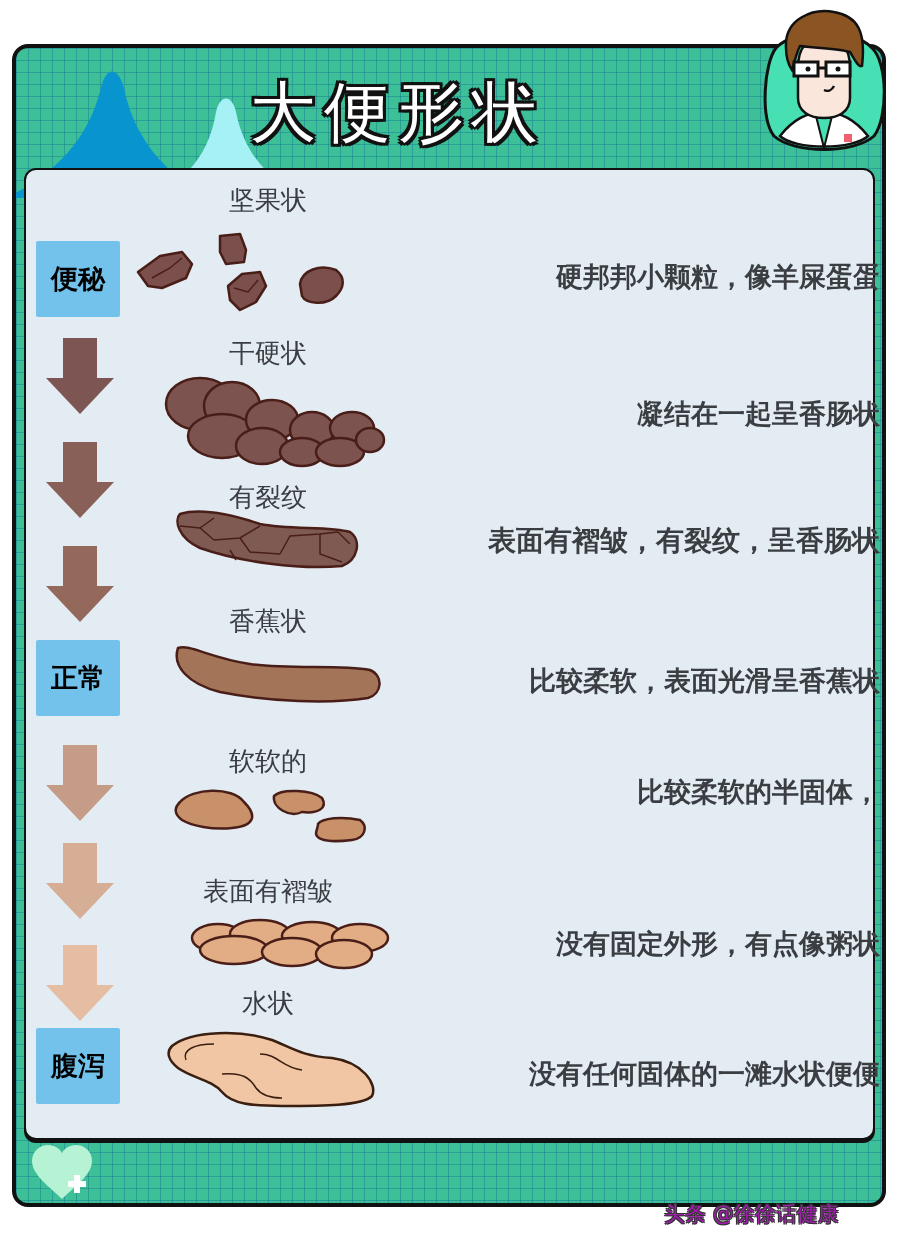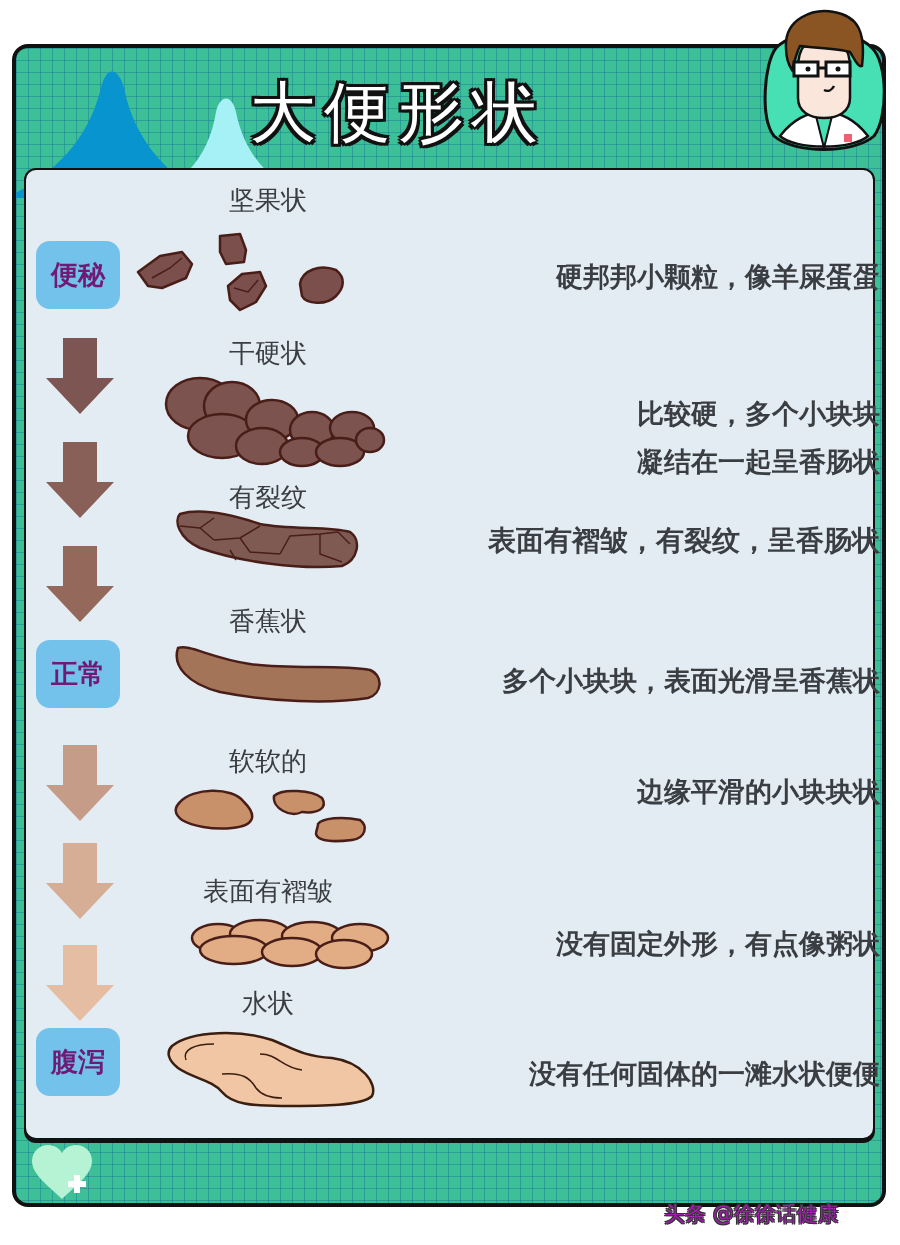--- a/index.html
+++ b/index.html
@@ -14,23 +14,23 @@
            background-size:12px 12px; overflow:hidden; }
   .peak { position:absolute; }
   .title { position:absolute; left:250px; top:68px; font-size:66px; font-weight:normal;
            color:#fff; letter-spacing:8px;
            text-shadow: -3px -3px 0 #111, 3px -3px 0 #111, -3px 3px 0 #111, 3px 3px 0 #111,
                         0 -3px 0 #111, 0 3px 0 #111, -3px 0 0 #111, 3px 0 0 #111; }
   .doctor { position:absolute; left:754px; top:8px; width:138px; height:146px; }
   .panel { position:absolute; left:24px; top:168px; width:851px; height:972px;
            background:#e3ecf2; border:2px solid #111; border-radius:12px; box-sizing:border-box;
            box-shadow: 0 3px 0 #111; }
-  .tag { position:absolute; left:36px; width:84px; height:68px; background:#72c2ec;
-         border-radius:14px; display:flex; align-items:center; justify-content:center;
-         font-size:27px; font-weight:bold; color:#701a75; }
+  .tag { position:absolute; left:36px; width:84px; height:76px; background:#72c2ec;
+         border-radius:2px; display:flex; align-items:center; justify-content:center;
+         font-size:27px; font-weight:bold; color:#000000; }
   .arrow { position:absolute; left:46px; width:68px; height:76px; }
   .label { position:absolute; width:200px; text-align:center; font-size:26px; font-weight:normal; color:#3a3e42; }
   .desc { position:absolute; left:400px; width:480px; text-align:right; font-size:27px; font-weight:bold;
           color:#3a3e42; line-height:48px; }
   .art { position:absolute; }
   .heart { position:absolute; left:30px; top:1145px; width:64px; height:56px; }
   .watermark { position:absolute; left:664px; top:1200px; font-size:21px; color:#a21caf;
                text-shadow: -1px -1px 0 #333, 1px -1px 0 #333, -1px 1px 0 #333, 1px 1px 0 #333; }
 </style>
 </head>
@@ -167,31 +167,30 @@
     <path d="M24,34 C20,24 32,18 52,18"></path>
     <path d="M98,28 C116,28 120,42 140,44"></path>
     <path d="M60,48 C80,46 88,52 94,62 C100,70 110,72 120,72"></path>
   </g>
 </svg>
 
 <div class="desc" style="top:253px">
   <div>硬邦邦小颗粒，像羊屎蛋蛋</div>
 </div>
 <div class="desc" style="top:390px">
-  <div>比较硬，多个小块块</div>
   <div>凝结在一起呈香肠状</div>
 </div>
 <div class="desc" style="top:517px;font-size:28px">
   <div>表面有褶皱，有裂纹，呈香肠状</div>
 </div>
 <div class="desc" style="top:657px">
-  <div>多个小块块，表面光滑呈香蕉状</div>
+  <div>比较柔软，表面光滑呈香蕉状</div>
 </div>
 <div class="desc" style="top:768px">
-  <div>边缘平滑的小块块状</div>
+  <div>比较柔软的半固体，</div>
 </div>
 <div class="desc" style="top:920px">
   <div>没有固定外形，有点像粥状</div>
 </div>
 <div class="desc" style="top:1050px">
   <div>没有任何固体的一滩水状便便</div>
 </div>
 
 <svg class="heart" viewBox="0 0 64 56">
   <path d="M32,54 C20,42 2,30 2,16 C2,6 10,0 18,0 C25,0 30,4 32,8 C34,4 39,0 46,0 C54,0 62,6 62,16 C62,30 44,42 32,54 Z" fill="#b6f3d4"></path>

